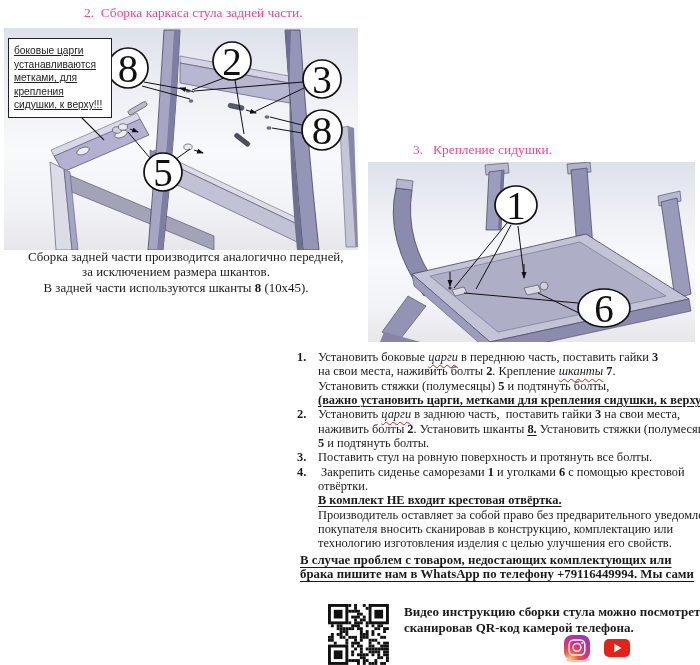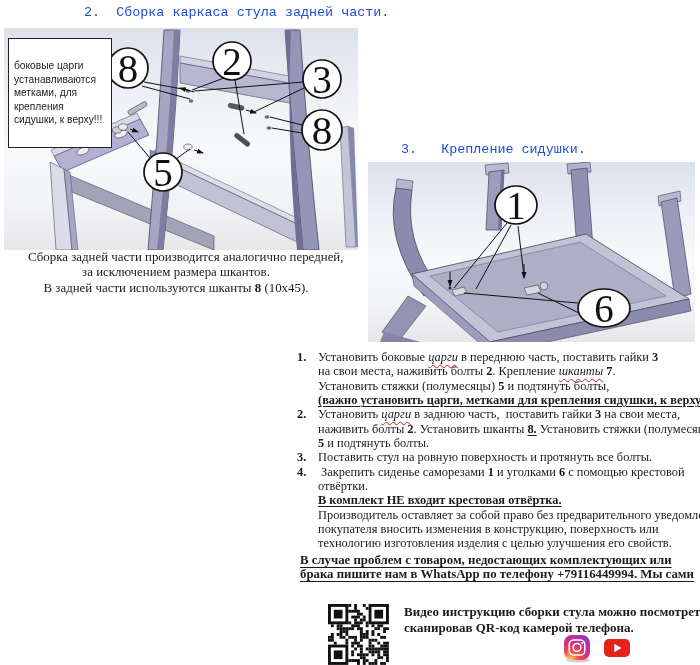--- a/index.html
+++ b/index.html
@@ -1,24 +1,24 @@
 <!DOCTYPE html>
 <html><head>
 <meta charset="utf-8">
 <style>
   html,body{margin:0;padding:0;}
   body{width:700px;height:665px;position:relative;background:#ffffff;overflow:hidden;
        font-family:"Liberation Serif","DejaVu Serif",serif;color:#1b1b1b;}
   .abs{position:absolute;}
-  .title{white-space:pre;font-size:13.4px;color:#1d4ed8;font-family:Liberation Mono, monospace;}
+  .title{white-space:pre;font-size:13.4px;color:#ec4899;}
   .diagram{background:linear-gradient(180deg,#dde1ea 0%,#eef0f5 30%,#f8f9fb 55%,#f2f3f6 80%,#e7e7ea 100%);}
   .diagram svg{position:absolute;left:0;top:0;}
-  .notebox{background:#fff;border:1.3px solid #222;padding:20px 5px;width:92px;
+  .notebox{background:#fff;border:1.3px solid #222;padding:5px 5px;width:92px;
            font-family:"Liberation Sans","DejaVu Sans",sans-serif;font-size:10.2px;line-height:13.6px;
-           color:#222;z-index:3;}
+           color:#222;z-index:3;text-decoration:underline;}
   .caption{width:296px;text-align:center;font-size:12.9px;line-height:15.4px;}
   .caption .tline{white-space:pre;}
   .tline{white-space:pre;}
   .instructions{width:404px;font-size:12.4px;line-height:14.35px;}
   .li-row{display:flex;}
   .li-num{width:21px;font-weight:700;flex:0 0 21px;}
   .li-body{flex:1;}
   .b{font-weight:700;}
   .u{text-decoration:underline;text-decoration-thickness:1.2px;text-underline-offset:2px;}
   .sq{text-decoration:underline wavy #cc2020;text-decoration-thickness:1px;text-underline-offset:2.5px;text-decoration-skip-ink:none;font-style:italic;}
@@ -117,21 +117,21 @@
   </svg>
   <div class="abs notebox" style="left:4px;top:10px;">боковые царги устанавливаются метками, для крепления сидушки, к верху!!!</div>
 </div>
 
 <div class="abs caption" style="left:0px;top:250px;padding-left:28px;">
     <div class="tline"><span>Сборка задней части производится аналогично передней,</span></div>
     <div class="tline"><span>за исключением размера шкантов.</span></div>
     <div class="tline"><span>В задней части используются шканты </span><span class="b">8</span><span> (10x45).</span></div>
   </div>
 
-<div class="abs title" style="left:401px;top:142px;">3.   Крепление сидушки.</div>
+<div class="abs title" style="left:413px;top:142px;">3.   Крепление сидушки.</div>
 
 <div class="abs diagram" style="left:368px;top:162px;width:327px;height:180px;">
   <svg width="327" height="180" viewBox="0 0 327 180">
     <defs>
       <marker id="arr2" markerWidth="7" markerHeight="6" refX="6" refY="2.5" orient="auto">
         <path d="M0,0 L7,2.5 L0,5 Z" fill="#111"></path>
       </marker>
     </defs>
 
     <path d="M28,26 Q16,78 56,134 L70,124 Q36,80 44,28 Z" fill="#8b8bad" stroke="#44445e" stroke-width="0.8"></path>
@@ -196,21 +196,21 @@
         <div class="tline"><span>Поставить стул на ровную поверхность и протянуть все болты.</span></div>
       </div>
     </div>
     <div class="li-row">
       <div class="li-num">4.</div>
       <div class="li-body">
         <div class="tline"><span> Закрепить сиденье саморезами </span><span class="b">1</span><span> и уголками </span><span class="b">6</span><span> с помощью крестовой</span></div>
         <div class="tline"><span>отвёртки.</span></div>
         <div class="tline"><span class="b u">В комплект НЕ входит крестовая отвёртка.</span></div>
         <div class="tline"><span>Производитель оставляет за собой право без предварительного уведомления</span></div>
-        <div class="tline"><span>покупателя вносить изменения в конструкцию, поверхность или</span></div>
+        <div class="tline"><span>покупателя вносить сканировав в конструкцию, комплектацию или</span></div>
         <div class="tline"><span>технологию изготовления изделия с целью улучшения его свойств.</span></div>
       </div>
     </div>
   </div>
 
 <div class="abs whatsapp" style="left:300px;top:553px;">
     <div class="tline"><span>В случае проблем с товаром, недостающих комплектующих или</span></div>
     <div class="tline"><span>брака пишите нам в WhatsApp по телефону +79116449994. Мы сами</span></div>
   </div>
 

